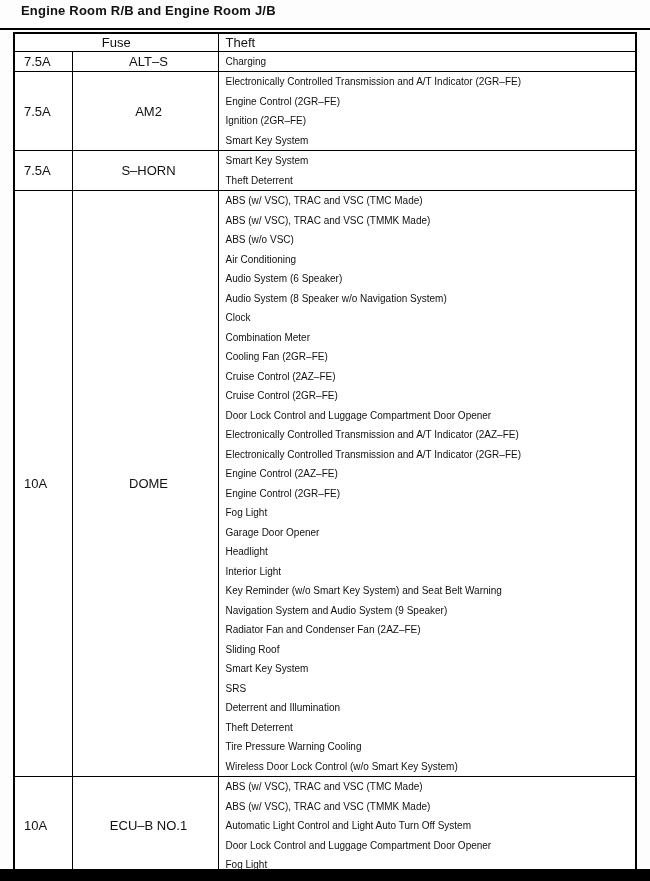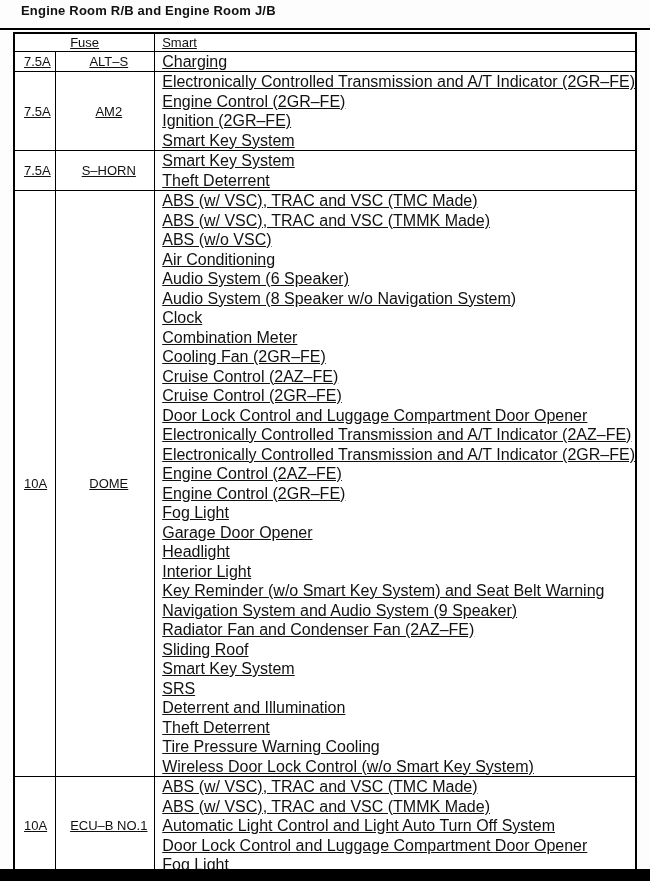--- a/index.html
+++ b/index.html
@@ -27,21 +27,20 @@
     border-top: 2px solid #000;
   }
   .fuse-table {
     position: absolute;
     top: 32px;
     left: 13px;
     width: 624px;
     border-collapse: collapse;
     border: 2px solid #000;
     background: #fff;
-    text-decoration: underline;
   }
   .fuse-table th, .fuse-table td {
     border: 1px solid #000;
     font-size: 13px;
     vertical-align: middle;
   }
   .fuse-table th {
     font-weight: normal;
     height: 18px;
   }
@@ -58,42 +57,42 @@
     white-space: nowrap;
     text-align: center;
   }
   td.systems { padding: 0; }
   .sys-line {
     height: 19.5px;
     line-height: 19.5px;
     padding-left: 7px;
     white-space: nowrap;
     overflow: hidden;
-    font-size: 16px;
+    font-size: 10px;
   }
   .bottom-bar {
     position: absolute;
     bottom: 0;
     left: 0;
     width: 650px;
     height: 12px;
     background: #000;
   }
 </style>
 </head>
 <body>
 
 <div class="page-title">Engine Room R/B and Engine Room J/B</div>
 <div class="title-rule"></div>
 
 <table class="fuse-table">
   <thead>
     <tr>
       <th class="fuse-head" colspan="2">Fuse</th>
-      <th class="system-head">Smart</th>
+      <th class="system-head">Theft</th>
     </tr>
   </thead>
   <tbody id="table-body">
       <tr>
         <td class="amp">7.5A</td>
         <td class="name">ALT–S</td>
         <td class="systems">
           <div class="sys-line">Charging</div>
         </td>
       </tr>

